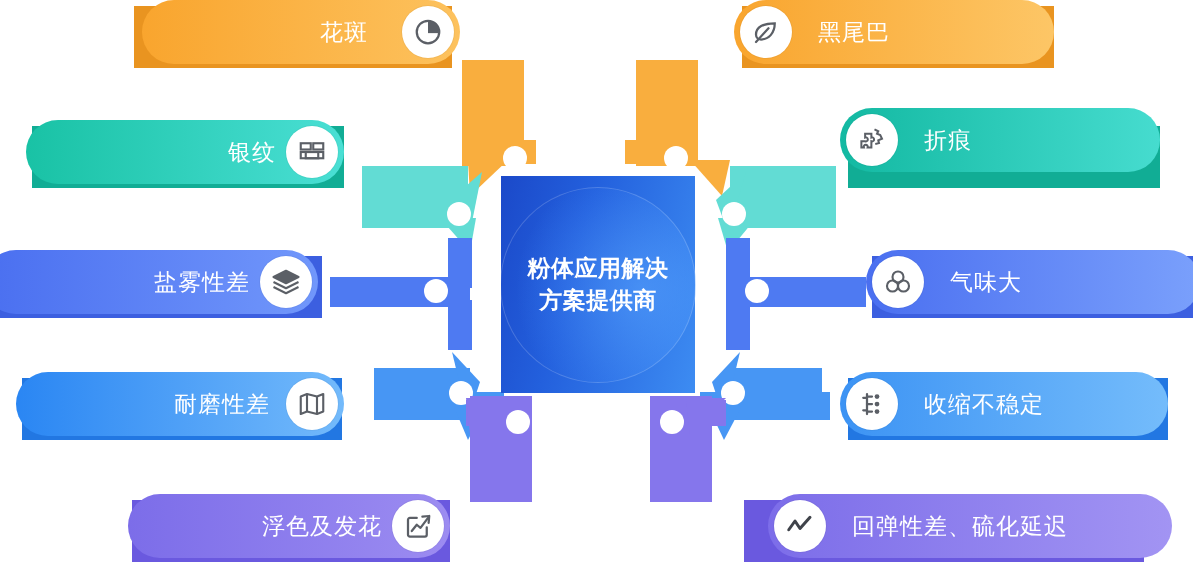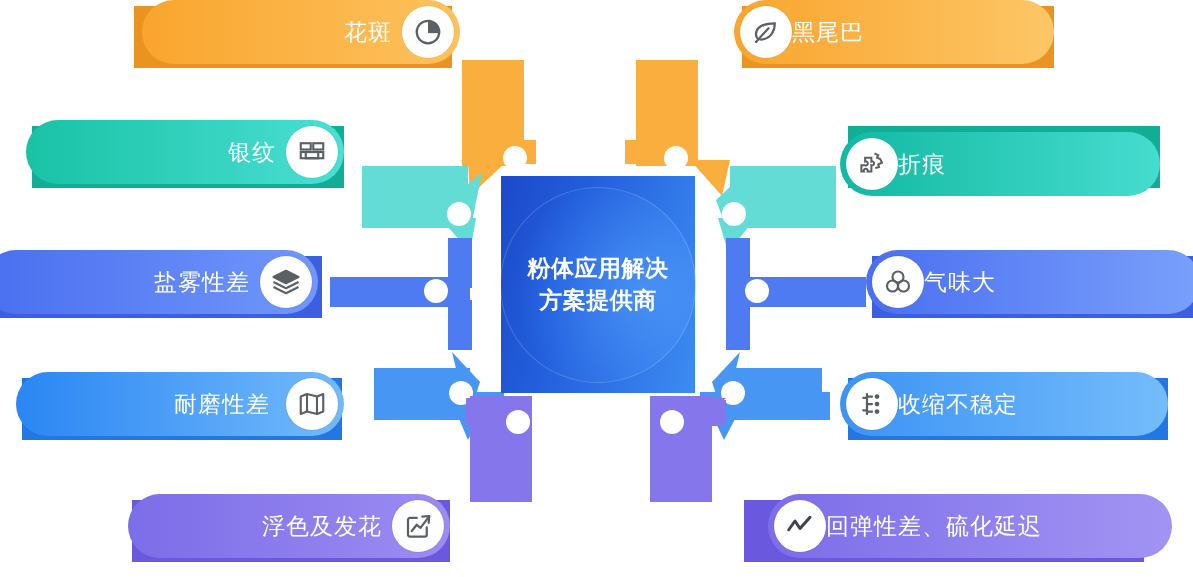--- a/index.html
+++ b/index.html
@@ -31,21 +31,21 @@
 
   
   .pill{
     position:absolute;display:flex;align-items:center;height:64px;
     border-radius:34px;z-index:8;box-sizing:border-box;
   }
   .pill.left{justify-content:flex-end;padding-right:6px;}
   .pill.right{justify-content:flex-start;padding-left:6px;}
   .pill .txt{color:#fff;font-size:23px;letter-spacing:1px;white-space:nowrap;}
   .pill.left .txt{margin-right:10px;}
-  .pill.right .txt{margin-left:0;}
+  .pill.right .txt{margin-left:26px;}
 
   .badge{
     width:52px;height:52px;border-radius:50%;background:#fff;
     display:flex;align-items:center;justify-content:center;flex:0 0 auto;
     box-shadow:0 0 0 1px rgba(0,0,0,.04);
   }
   .badge svg{display:block;}
 
   
   .frame{position:absolute;z-index:7;}
@@ -141,21 +141,21 @@
   <div class="frame" style="left:132px;top:500px;width:318px;height:62px;background:#6A59DF;"></div>
   <div class="frame" style="left:744px;top:500px;width:400px;height:62px;background:#6A59DF;"></div>
 
   <div class="center-node">
     <div class="disc"></div>
     <div class="center-label">粉体应用解决
 方案提供商</div>
   </div>
 
   <div class="pill left" style="left:142px;top:0px;width:318px;
-              background:linear-gradient(90deg,#F9A52E,#FDC25E);">
+              background:linear-gradient(90deg,#F9A52E,#FDC25E);gap:24px;">
     <span class="txt">花斑</span>
     <span class="badge">
       <svg width="30" height="30" viewBox="0 0 24 24" fill="none" stroke="#5b5f66" stroke-width="1.8">
         <circle cx="12" cy="12" r="9"></circle>
         <path d="M12 12 V3 A9 9 0 0 1 21 12 Z" fill="#5b5f66" stroke="none"></path>
         <path d="M12 12 H21"></path>
       </svg>
     </span>
   </div>
 
@@ -176,21 +176,21 @@
     <span class="badge">
       <svg width="30" height="30" viewBox="0 0 24 24" fill="none" stroke="#5b5f66" stroke-width="1.7">
         <rect x="3" y="5" width="8" height="5"></rect>
         <rect x="13" y="5" width="8" height="5"></rect>
         <rect x="3" y="12" width="18" height="5"></rect>
         <rect x="7" y="12" width="10" height="5"></rect>
       </svg>
     </span>
   </div>
 
-  <div class="pill right" style="left:840px;top:132px;width:320px;
+  <div class="pill right" style="left:840px;top:108px;width:320px;
               background:linear-gradient(90deg,#13B9A2,#46DCCF);text-align:center;">
     <span class="badge">
       <svg width="30" height="30" viewBox="0 0 24 24" fill="none" stroke="#5b5f66" stroke-width="1.6">
         <path d="M4 12h3a1.6 1.6 0 1 0 0-3V6h5v3a1.6 1.6 0 1 1 0 3h0v5H9a1.6 1.6 0 1 0-3 0H4z" transform="translate(-0.5,1)"></path>
         <path d="M14 4l3 1.5-1 2 2.6 1 1.4 3-3 1.2.6 2.3-3 .7" transform="translate(0,-0.5)"></path>
       </svg>
     </span>
     <span class="txt">折痕</span>
   </div>
 

